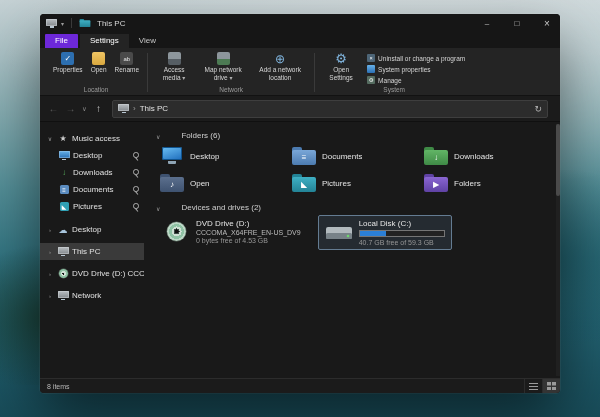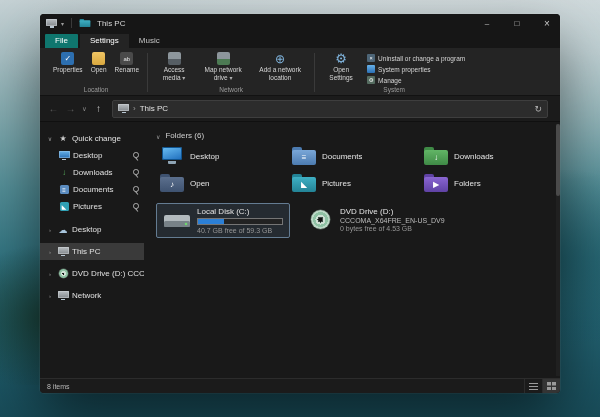--- a/index.html
+++ b/index.html
@@ -89,21 +89,21 @@
   .pin::before{content:"";position:absolute;left:2px;top:1px;width:3.5px;height:3.5px;border:1px solid #c9c9c9;border-radius:50%}
   .pin::after{content:"";position:absolute;left:4.5px;top:5.5px;width:1px;height:3.5px;background:#c9c9c9;transform:rotate(-40deg)}
 
   .mini-pc{width:11px;height:9px;position:relative;display:inline-block}
   .mini-pc::before{content:"";position:absolute;left:0;top:0;width:11px;height:7px;border-radius:1px;background:linear-gradient(180deg,#67b1e8,#2a6fb4);box-shadow:inset 0 0 0 .5px #9cc6e8}
   .mini-pc::after{content:"";position:absolute;left:3.5px;bottom:0;width:4px;height:1.5px;background:#b9c7d2}
   .mini-pc.grey::before{background:linear-gradient(180deg,#b9bec2,#84898d);box-shadow:inset 0 0 0 .5px #cfd4d8}
 
   
   .main{flex:1;padding:6px 12px 0 12px;min-width:0;position:relative}
-  .section-header{display:flex;align-items:flex-end;gap:5px;font-size:8px;color:#cfcfcf;margin:3px 0}
+  .section-header{display:flex;align-items:flex-end;gap:21px;font-size:8px;color:#cfcfcf;margin:3px 0}
   .section-header .chev{font-size:6px;color:#9a9a9a}
   .folders-grid{display:grid;grid-template-columns:repeat(3,1fr);gap:3px 4px;margin:4px 0 8px}
   .tile{display:flex;align-items:center;gap:6px;padding:3px 4px;border-radius:2px}
   .tlabel{font-size:8px;color:#e4e4e4;white-space:nowrap;overflow:hidden}
   .fico{position:relative;width:24px;height:18px;flex:0 0 auto}
   .fico::before{content:"";position:absolute;left:0;top:0;width:10px;height:6px;border-radius:2px 2px 0 0;background:var(--fd)}
   .fico::after{content:"";position:absolute;left:0;top:2.5px;width:24px;height:15px;border-radius:2px;background:linear-gradient(180deg,var(--fl) 0%,var(--fd) 100%)}
   .fico .em{position:absolute;z-index:1;left:0;top:3px;width:24px;height:15px;display:flex;align-items:center;justify-content:center;font-size:8px;color:#fff;font-style:normal}
   .fico.doc{--fl:#7aa7d8;--fd:#4c7bb0}
   .fico.dl{--fl:#62b566;--fd:#3f8a46}
@@ -158,23 +158,23 @@
           <span class="fico pic" style="transform:scale(.45);transform-origin:center"></span>
         </span>
       <span class="tb-title">This PC</span>
       <span class="spacer"></span>
       <button class="wc">–</button>
       <button class="wc">□</button>
       <button class="wc close">×</button>
     </div>
 
     <div class="tabs">
-      <span class="tab file" style="background: #0f766e; text-align: center;">File</span>
+      <span class="tab file" style="background: #6d28d9; text-align: center;">File</span>
       <span class="tab active">Settings</span>
-      <span class="tab">Music</span>
+      <span class="tab">View</span>
     </div>
 
     <div class="ribbon">
       <div class="group">
         <div class="group-buttons">
           <div class="rbtn">
             <i class="ric ric-props">✓</i>
             <span class="rlabel">Properties</span>
           </div>
           <div class="rbtn">
@@ -245,21 +245,21 @@
         <span>This PC</span>
         <span class="addr-refresh">↻</span>
       </div>
     </div>
 
     <div class="content">
       <div class="sidebar">
         <div class="side-item">
           <span class="chev">∨</span>
           <span class="sicon g-star">★</span>
-          <span class="slabel">Quick change</span>
+          <span class="slabel">Music access</span>
         </div>
         <div class="side-item child">
           <span class="sicon">
               <span class="mini-pc"></span>
             </span>
           <span class="slabel">Desktop</span>
           <span class="pin"></span>
         </div>
         <div class="side-item child">
           <span class="sicon g-dl">↓</span>
@@ -343,43 +343,47 @@
             <span class="tlabel">Pictures</span>
           </div>
           <div class="tile">
             <span class="fico vid">
                 <i class="em">▶</i>
               </span>
             <span class="tlabel">Folders</span>
           </div>
         </div>
 
+        <div class="section-header">
+          <span class="chev">∨</span>
+          <span>Devices and drives (2)</span>
+        </div>
         <div class="devices-row">
+          <div class="dtile">
+            <span class="ico-disc"></span>
+            <div class="dinfo">
+              <div class="dname">DVD Drive (D:)</div>
+              <div class="dvol">CCCOMA_X64FRE_EN-US_DV9</div>
+              <div class="ddetail">0 bytes free of 4.53 GB</div>
+            </div>
+          </div>
           <div class="dtile selected">
             <span class="drive-ico">
               <svg viewBox="0 0 28 20" width="28" height="20">
                 <rect x="1" y="4" width="26" height="12" rx="2" fill="#b2babe"></rect>
                 <rect x="1" y="10" width="26" height="6" rx="1.5" fill="#788288"></rect>
                 <circle cx="23" cy="13" r="1.3" fill="#6fd66f"></circle>
               </svg>
             </span>
             <div class="dinfo">
               <div class="dname">Local Disk (C:)</div>
               <div class="dbar">
                   <div class="dfill" style="width: 31%; background: rgb(43, 127, 214);"></div>
                 </div>
               <div class="ddetail">40.7 GB free of 59.3 GB</div>
-            </div>
-          </div>
-          <div class="dtile">
-            <span class="ico-disc"></span>
-            <div class="dinfo">
-              <div class="dname">DVD Drive (D:)</div>
-              <div class="dvol">CCCOMA_X64FRE_EN-US_DV9</div>
-              <div class="ddetail">0 bytes free of 4.53 GB</div>
             </div>
           </div>
         </div>
         <div class="scrollbar">
             <div class="thumb"></div>
           </div>
       </div>
     </div>
 
     <div class="statusbar">

